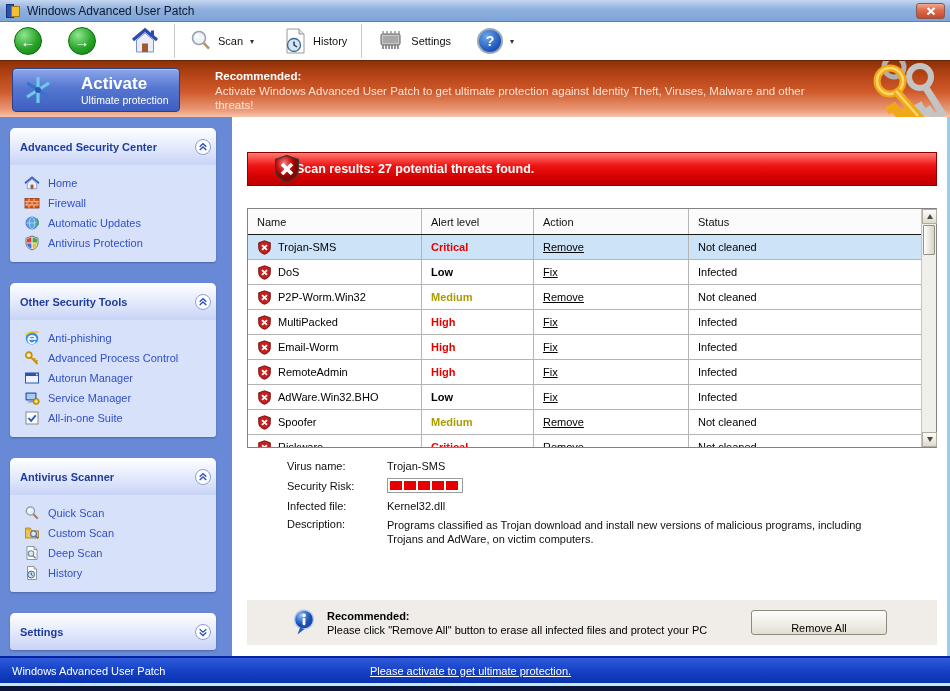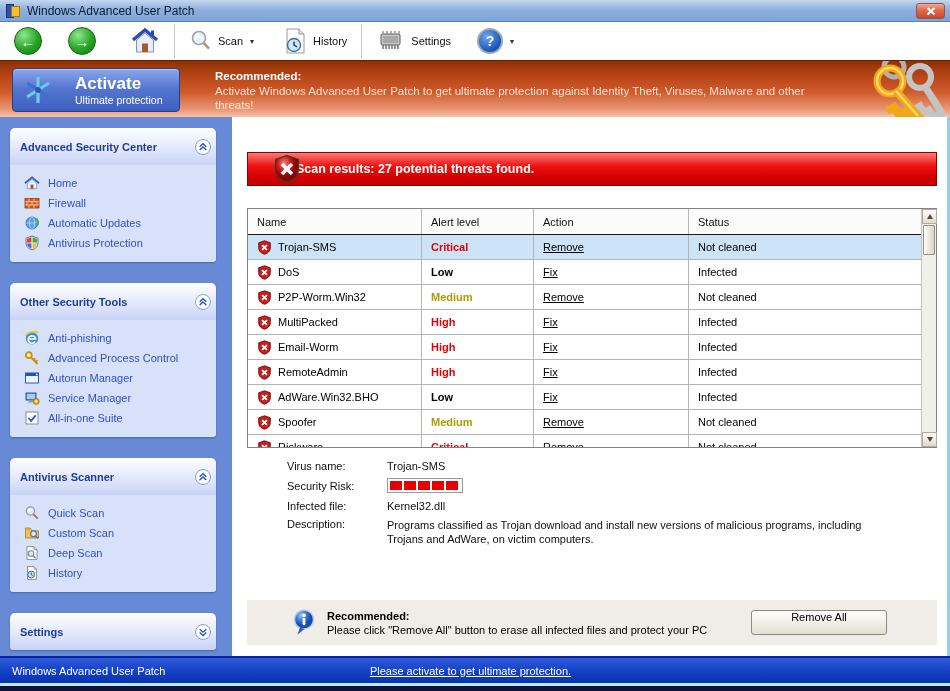--- a/index.html
+++ b/index.html
@@ -35,21 +35,21 @@
     border:2px solid #9aa8b8; color:#fff; font-weight:bold; font-size:14px;
     display:flex; align-items:center; justify-content:center; }
 
   
   .banner { position:absolute; top:60px; left:0; right:0; height:57px;
     background:linear-gradient(#8e3006, #b84618 28%, #cf5a2c 55%, #eb9a78 88%, #f6c4ac);
     border-top:1px solid #6a2404; overflow:hidden; }
   .activate-btn { position:absolute; left:12px; top:7px; width:168px; height:44px; border-radius:4px;
     background:linear-gradient(#8ca6e8, #5577d2 45%, #3e5fc0); border:1px solid #2a4088;
     box-shadow:inset 0 1px 0 #b8c8f0; display:flex; align-items:center; padding-left:8px; }
-  .activate-texts { margin-left:20px; color:#fff; }
+  .activate-texts { margin-left:26px; color:#fff; }
   .activate-title { font-size:17px; font-weight:bold; line-height:18px; }
   .activate-sub { font-size:10.5px; margin-top:1px; }
   .banner-text { position:absolute; left:215px; top:8px; width:620px; color:#ffe2d2; font-size:11.5px; line-height:14px; }
   .banner-rec { color:#fff; font-weight:bold; margin-bottom:1px; }
   .banner-keys { position:absolute; right:0; top:0; bottom:0; width:118px; }
 
   
   .main { position:absolute; top:117px; left:0; right:0; bottom:35px; background:#fff; border-right:3px solid #96ccec; }
   .sidebar { position:absolute; left:0; top:0; bottom:0; width:232px; background:#6889d6; padding-top:11px; }
   .panel { width:206px; margin:0 0 21px 10px; border-radius:5px 5px 3px 3px; overflow:hidden;
@@ -111,21 +111,21 @@
   .risk-sq { width:12px; height:9px; background:#e80000; }
 
   
   .recommend { position:absolute; left:15px; top:483px; width:690px; height:45px; background:#f0ede8;
     display:flex; align-items:center; }
   .rec-icon { margin-left:45px; width:24px; height:27px; flex:0 0 24px; }
   .rec-texts { margin-left:11px; line-height:14px; }
   .rec-title { font-weight:bold; }
   .removeall-btn { margin-left:auto; margin-right:50px; width:136px; height:25px; border-radius:3px;
     border:1px solid #8e8a7e; background:linear-gradient(#fdfdfc,#efece4 60%,#e2ded4);
-    display:flex; align-items:flex-start; justify-content:center; font-size:11px; color:#000; }
+    display:flex; align-items:flex-end; justify-content:center; font-size:11px; color:#000; }
 
   
   .statusbar { position:absolute; left:0; right:0; bottom:8px; height:27px;
     background:linear-gradient(#2e5ada, #1440c4 55%, #0a32b0); border-top:2px solid #0624a0;
     display:flex; align-items:center; }
   .status-left { color:#fff; margin-left:12px; }
   .status-link { position:absolute; left:0; right:9px; text-align:center; color:#fff; text-decoration:underline; cursor:pointer; }
   .edge-cyan { position:absolute; left:0; right:0; bottom:5px; height:3px; background:#bfe9f8; }
   .edge-dark { position:absolute; left:0; right:0; bottom:0; height:5px; background:#0c1538; }
 </style>

